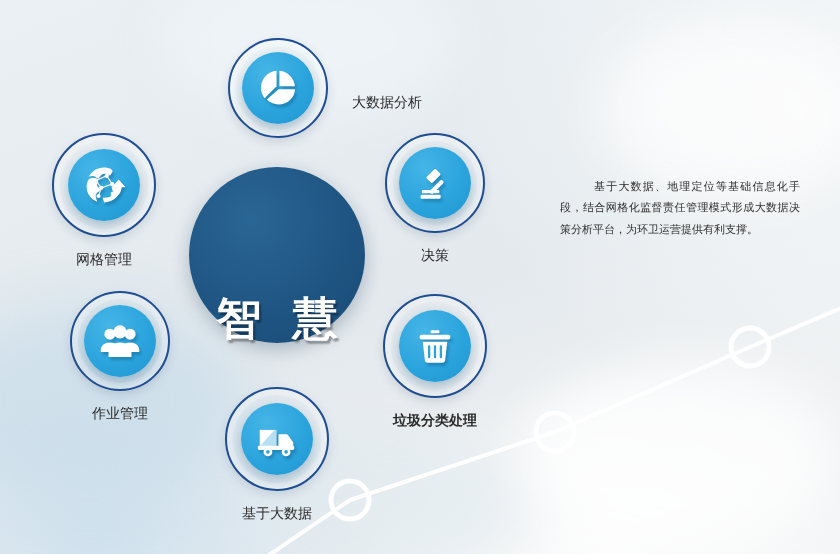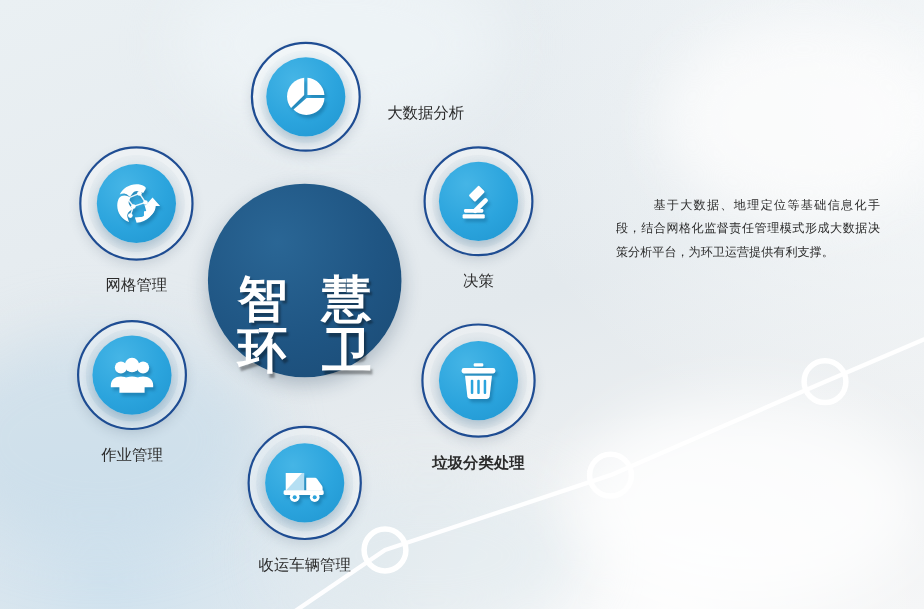--- a/index.html
+++ b/index.html
@@ -79,21 +79,21 @@
   <div class="blob b3"></div>
   <div class="blob b2"></div>
 
   <svg id="polyline" viewBox="0 0 840 554">
     <polyline points="250,568 350,500 555,432 750,347 860,300" fill="none" stroke="#ffffff" stroke-width="4" stroke-linecap="round" stroke-linejoin="round" opacity="0.95"></polyline>
     <circle cx="350" cy="500" r="19" fill="none" stroke="#ffffff" stroke-width="5"></circle>
     <circle cx="555" cy="432" r="19" fill="none" stroke="#ffffff" stroke-width="5"></circle>
     <circle cx="750" cy="347" r="19" fill="none" stroke="#ffffff" stroke-width="5"></circle>
   </svg>
 
-  <div class="node" style="left:72px;top:133px;width:104px;height:104px;">
+  <div class="node" style="left:52px;top:133px;width:104px;height:104px;">
     <div class="ring" style="width:104px;height:104px;"></div>
     <div class="disc" style="left:16px;top:16px;width:72px;height:72px;">
       <span>
         <svg width="44" height="44" viewBox="0 0 48 48">
           <g fill="#ffffff">
             <path d="M24 5c-7.2 0-13.4 4.1-16.5 10.1 2.6-1.4 5.6-1.2 8 .6l2.2 1.6 2.6-3.4c1.5-2 4.1-2.7 6.4-1.8l4 1.6 2.2-3.6C35 7.6 29.8 5 24 5z"></path>
             <path d="M6.3 19.6C5.5 21.5 5 23.7 5 26c0 7.6 4.9 14.1 11.7 16.4l-1.5-4.6c-.7-2.2.1-4.6 2-6l3.1-2.3-2.9-3.6c-1.4-1.7-1.5-4.2-.2-6l.8-1.1-2.1-1.5c-2.7-2-6.5-1.6-8.8.9l-.8 1.4z"></path>
             <path d="M43 22.5l-6.8 1.1 1.3 3.1-5.5-1.2 2 6.6c-.6 3-3.2 5.2-6.3 5.4l-5.2.3 1.7 5.2c10.2-.3 18.4-8.3 18.8-18.5l.0-2z"></path>
             <path d="M31.5 38c6.4 0 11.6-5.2 11.6-11.6h4.4L40 18l-7.5 8.4h4.3c0 3-2.4 5.4-5.3 5.4v6.2z"></path>
             <circle cx="15" cy="19" r="2.3"></circle>
@@ -192,23 +192,22 @@
             <path d="M25.5 19h7.8c1 0 1.9.5 2.5 1.3l4.6 6.4c.4.6.6 1.2.6 1.9v2.9h-15.5V19z"></path>
             <rect x="4" y="31" width="38" height="4.4" rx="1.4"></rect>
             <circle cx="14.5" cy="37.5" r="4.6"></circle>
             <circle cx="33.5" cy="37.5" r="4.6"></circle>
             <circle cx="14.5" cy="37.5" r="1.9" fill="#2ba4dd"></circle>
             <circle cx="33.5" cy="37.5" r="1.9" fill="#2ba4dd"></circle>
           </g>
         </svg>
       </span>
     </div>
-    <span class="node-label below" style="top:118px;">收运车辆管理</span>
+    <span class="node-label below" style="top:118px;">基于大数据</span>
   </div>
 
   <div class="hub" style="left:189px;top:167px;width:176px;height:176px;">
     <div class="hub-line">智 慧</div>
-    <div class="hub-line">环 卫</div>
   </div>
 
   <div id="desc">基于大数据、地理定位等基础信息化手段，结合网格化监督责任管理模式形成大数据决策分析平台，为环卫运营提供有利支撑。</div>
 
 </div>
 
 </body></html>

